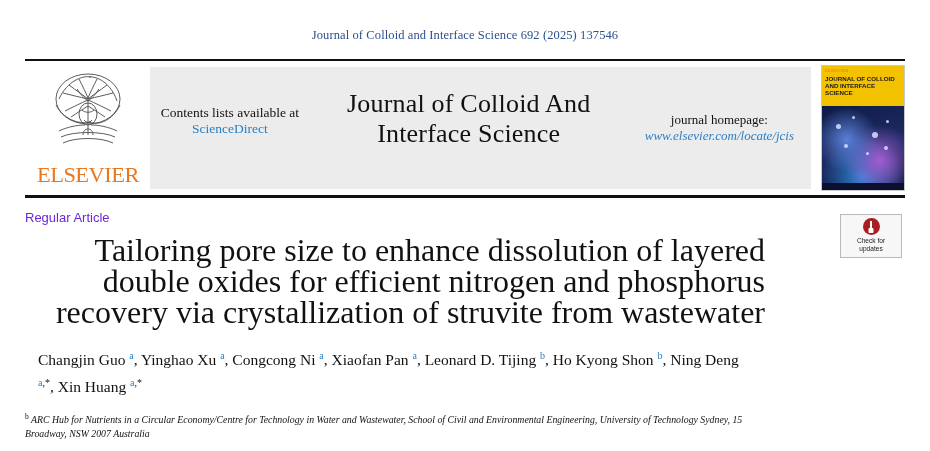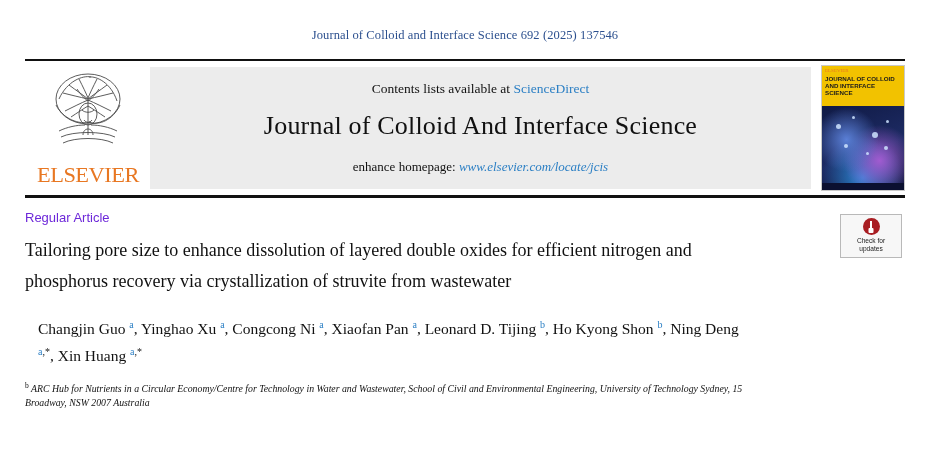--- a/index.html
+++ b/index.html
@@ -61,21 +61,21 @@
     color: #e87722;
     font-weight: 400;
     margin-top: 1px;
     transform: scaleX(1.02);
   }
 
   .journal-center {
     flex: 1 1 auto;
     background: #ececec;
     display: flex;
-    flex-direction: column;
+    flex-direction: row;
     justify-content: center;
     align-items: center;
     text-align: center;
     position: relative;
     margin: 6px 0 6px 0;
   }
   .contents-line {
     font-size: 13.5px;
     color: #111;
     margin-bottom: 14px;
@@ -160,25 +160,26 @@
   
   .article-type {
     margin: 12px 25px 0 25px;
     font-family: "Liberation Sans", sans-serif;
     font-size: 13px;
     color: #6d28d9;
   }
 
   .title {
     margin: 10px 25px 4px 25px;
-    font-size: 18px;
+    font-size: 32px;
     line-height: 31px;
     color: #111;
     max-width: 740px;
     font-weight: normal;
+    text-align: right;
   }
 
   .authors {
     margin: 16px 25px 0 38px;
     font-size: 15.5px;
     line-height: 23px;
     color: #111;
     max-width: 720px;
   }
   .authors sup {
@@ -297,21 +298,21 @@
       <div class="elsevier-word">ELSEVIER</div>
     </div>
 
     <div class="journal-center">
       <div class="contents-line">
         <span>Contents lists available at</span>
         <a href="#">ScienceDirect</a>
       </div>
       <div class="journal-title">Journal of Colloid And Interface Science</div>
       <div class="homepage-line">
-        <span>enhance homepage:</span>
+        <span>journal homepage:</span>
         <a href="#">www.elsevier.com/locate/jcis</a>
       </div>
     </div>
 
     <div class="cover-thumb">
       <div class="cover-top">
         <div class="cover-elsevier-mini">ELSEVIER</div>
         <div class="cover-title-text">JOURNAL OF COLLOID AND INTERFACE SCIENCE</div>
       </div>
       <div class="cover-img-area">

